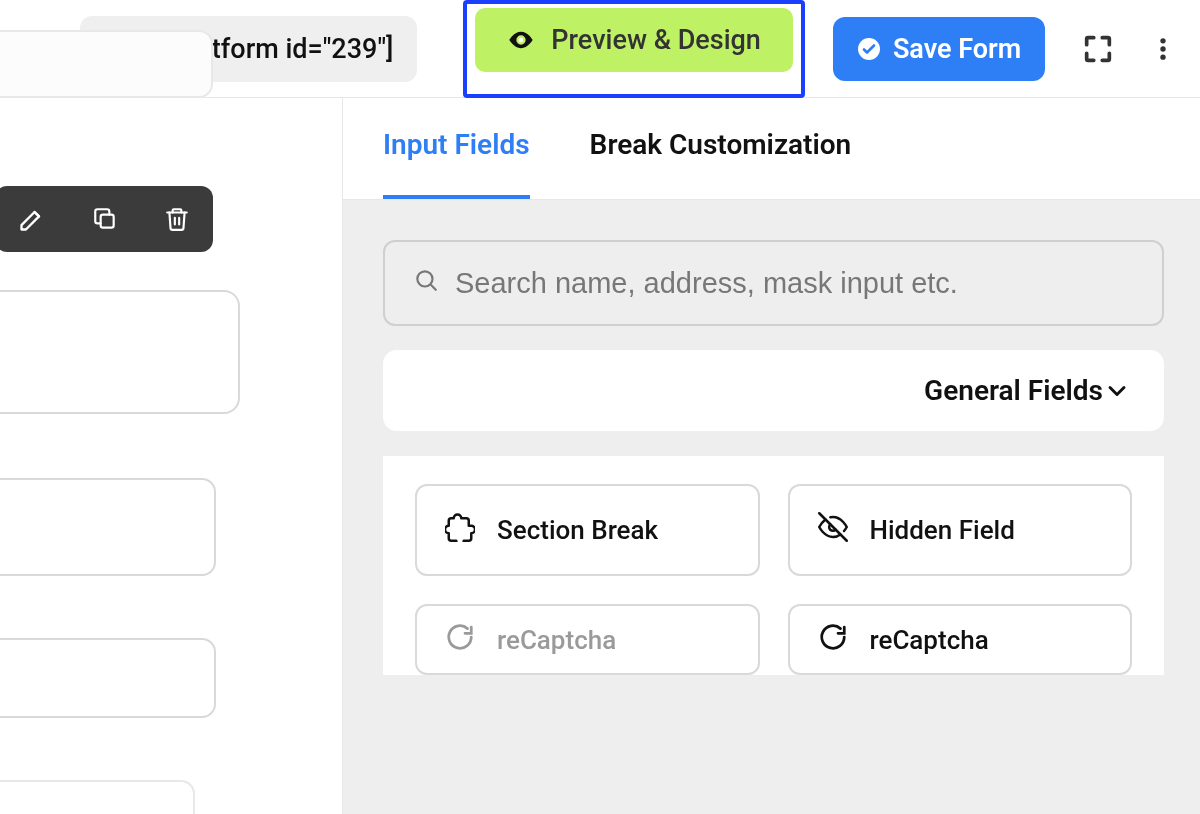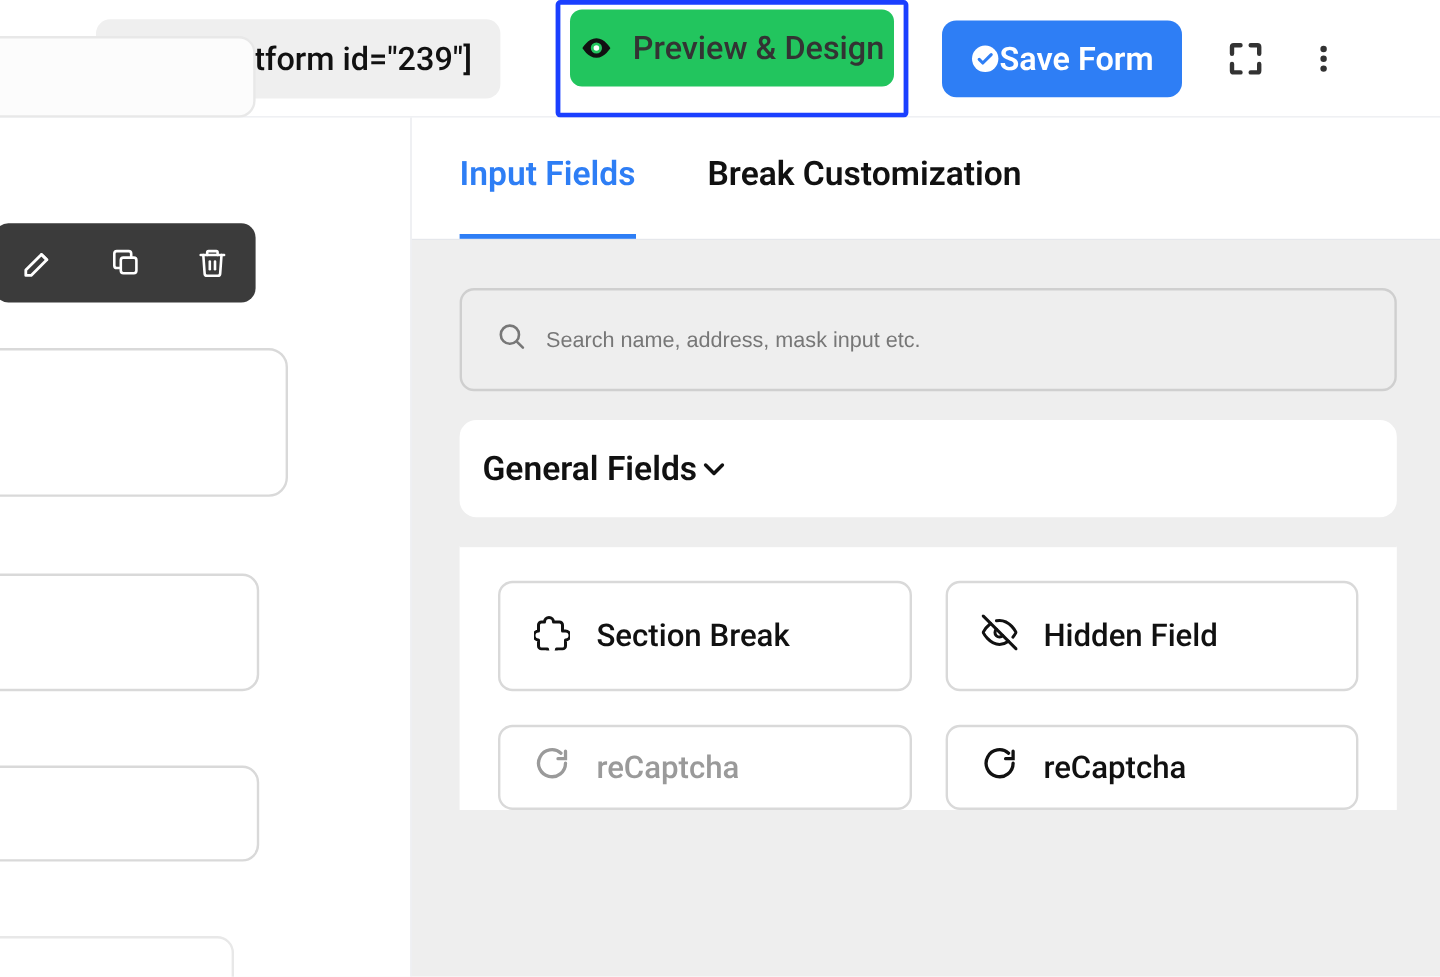--- a/index.html
+++ b/index.html
@@ -33,39 +33,40 @@
     font-size: 27px;
     font-weight: 500;
   }
   .preview-wrapper {
     border: 4px solid #1a3fff;
     border-radius: 4px;
     padding: 4px 8px 22px 8px;
     margin-left: 30px;
   }
   .preview-btn {
-    background: #22c55e;
+    background: #bef264;
     border-radius: 10px;
     height: 64px;
     display: flex;
     align-items: center;
     gap: 16px;
-    padding: 0 8px;
+    padding: 0 32px;
     font-size: 27px;
     font-weight: 500;
     color: #333;
     cursor: pointer;
   }
   .save-btn {
     background: #2e7ef5;
     color: #fff;
     border-radius: 12px;
     height: 64px;
     display: flex;
     align-items: center;
+    gap: 12px;
     padding: 0 24px;
     font-size: 27px;
     font-weight: 600;
     cursor: pointer;
     margin-left: 12px;
     text-align: right;
   }
   .top-icons {
     display: flex;
     align-items: center;
@@ -165,32 +166,32 @@
     align-items: center;
     gap: 16px;
     padding: 0 28px;
     font-size: 27px;
     color: #777;
   }
   .search-box input {
     border: none;
     background: transparent;
     outline: none;
-    font-size: 18px;
+    font-size: 29px;
     color: #333;
     width: 100%;
   }
   .search-box input::placeholder { color: #777; }
   .accordion {
     background: #fff;
     border-radius: 14px;
-    padding: 24px 19px;
-    display: flex;
-    align-items: center;
-    justify-content: flex-start;
+    padding: 24px 33px;
+    display: flex;
+    align-items: center;
+    justify-content: flex-end;
     font-size: 28px;
     font-weight: 600;
     color: #111;
     cursor: pointer;
   }
   .accordion.open {
     border-radius: 14px 14px 0 0;
     padding-bottom: 24px;
     color: #2e7ef5;
   }

